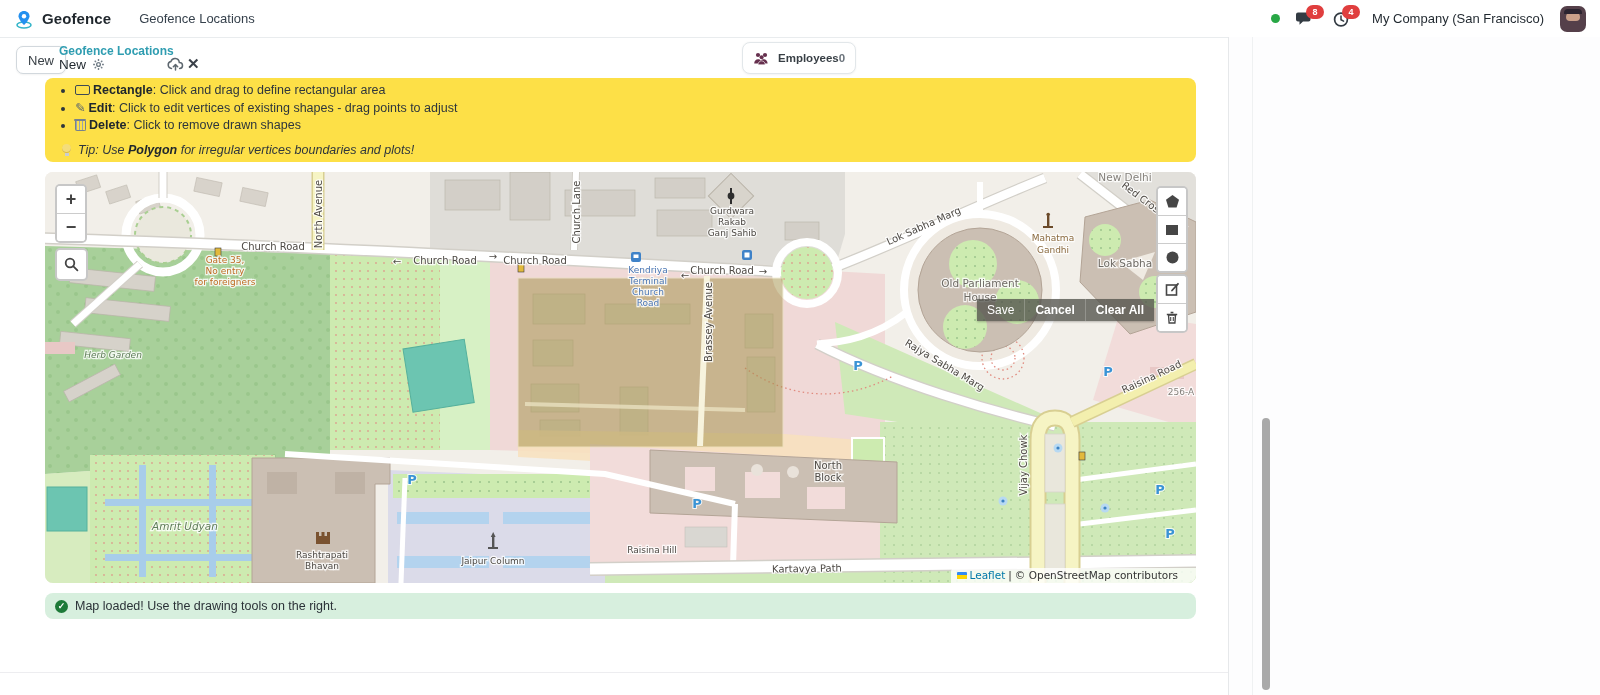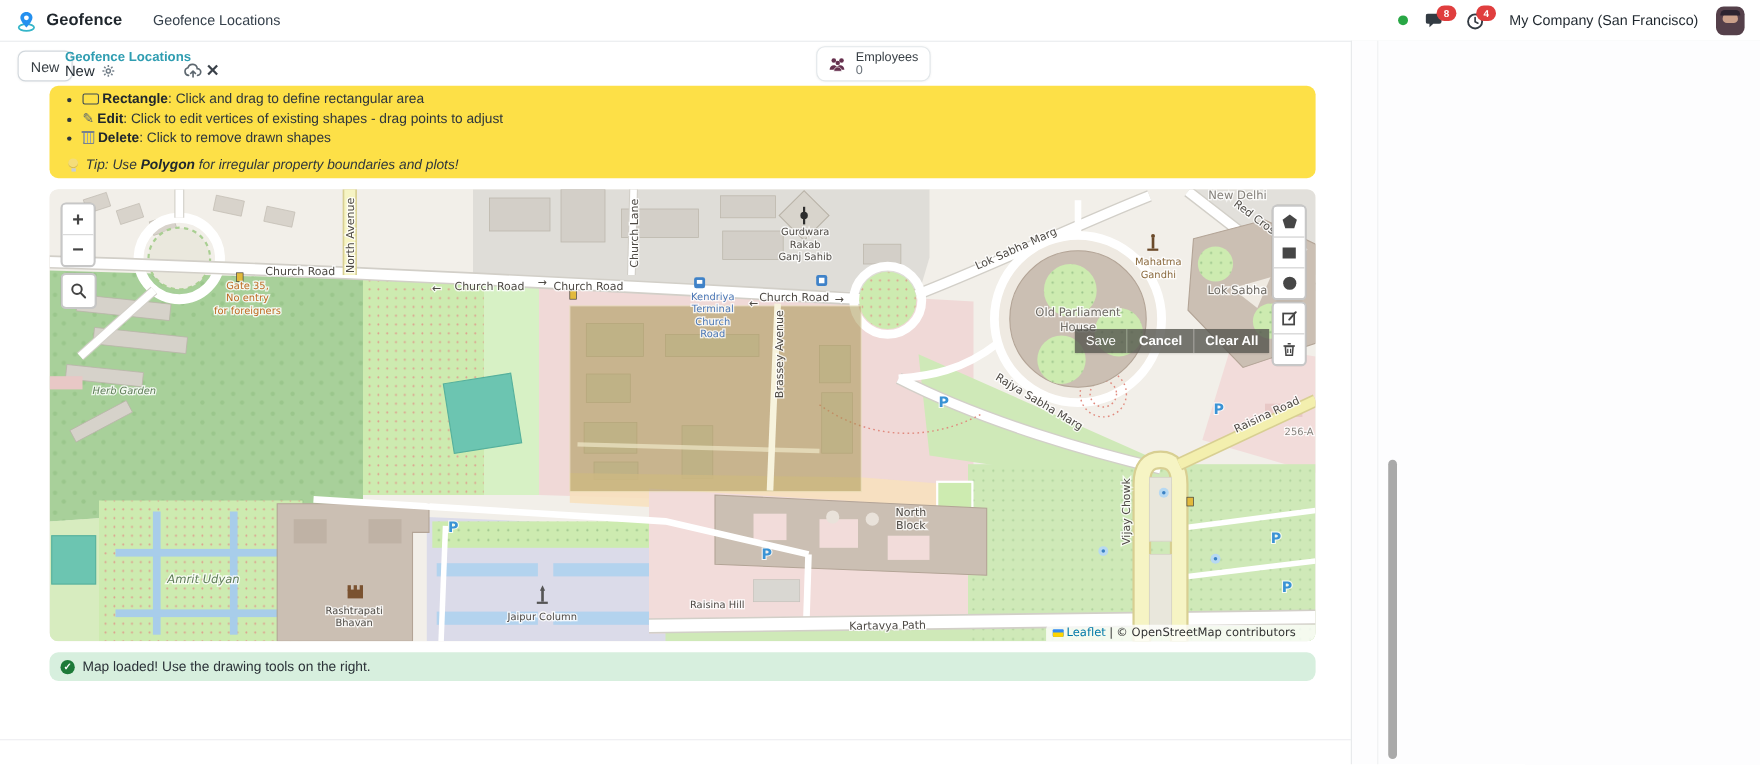--- a/index.html
+++ b/index.html
@@ -28,21 +28,21 @@
 
   
   .btn-new{left:16px;top:46px;height:26px;padding:0 11px;background:#fff;border:1px solid #d2d8dd;border-radius:7px;font-size:13px;color:#383f45;display:flex;align-items:center;box-shadow:0 .5px 2px rgba(0,0,0,.05);cursor:pointer;}
   .crumb-doctype{left:59px;top:44px;font-size:12px;font-weight:600;color:#2f9db1;cursor:pointer;}
   .crumb-doc{left:59px;top:57px;font-size:13.5px;color:#1f272e;display:flex;align-items:center;gap:6px;}
   .head-ico{color:#75808a;cursor:pointer;display:inline-flex;}
   .close-x{left:187px;top:55px;font-size:15px;font-weight:700;color:#3a4149;cursor:pointer;}
 
   
   .emp-card{left:742px;top:42px;height:30px;background:#fff;border:1px solid #e2e7ea;border-radius:8px;box-shadow:0 .5px 2px rgba(0,0,0,.05);display:flex;align-items:center;gap:7px;padding:0 10px;cursor:pointer;}
-  .emp-texts{display:flex;flex-direction:column;line-height:12px;}
+  .emp-texts{display:flex;flex-direction:row;line-height:12px;font-weight:bold;}
   .emp-label{font-size:11.5px;color:#383f45;}
   .emp-count{font-size:11.5px;color:#6b737b;}
 
   
   .instructions{left:45px;top:78px;width:1151px;height:84px;background:#fde047;border-radius:8px;color:#2e363c;overflow:hidden;}
   .instructions ul{margin:4px 0 0 0;padding:0 0 0 30px;}
   .instructions li{font-size:12.5px;line-height:17px;color:#2e363c;}
   .instructions b{color:#20272d;}
   .tip-row{margin:9px 0 0 17px;font-size:12.5px;font-style:italic;color:#2e363c;display:flex;align-items:center;gap:6px;}
   .ico-rect{display:inline-block;width:13px;height:8px;border:1.6px solid #3d4a55;border-radius:2px;vertical-align:-1px;margin-right:3px;}
@@ -184,21 +184,21 @@
     </li>
     <li>
       <span class="ico-pencil">✎</span><b>Edit</b><span>: Click to edit vertices of existing shapes - drag points to adjust</span>
     </li>
     <li>
       <span class="ico-trash"></span><b>Delete</b><span>: Click to remove drawn shapes</span>
     </li>
   </ul>
   <div class="tip-row">
     <span class="ico-bulb"></span>
-    <span><span>Tip: Use </span><b>Polygon</b><span> for irregular property boundaries and plots!</span></span>
+    <span><span>Tip: Use </span><b>Polygon</b><span> for irregular vertices boundaries and plots!</span></span>
   </div>
 </div>
 
 <div class="abs map">
   <svg width="1151" height="411" viewBox="0 0 1151 411">
     <defs>
       <pattern id="reddots" width="8" height="8" patternUnits="userSpaceOnUse">
           <circle cx="3" cy="3" r="0.9" fill="#e09387" opacity="0.85"></circle>
         </pattern>
       <pattern id="greendots" width="9" height="9" patternUnits="userSpaceOnUse">

